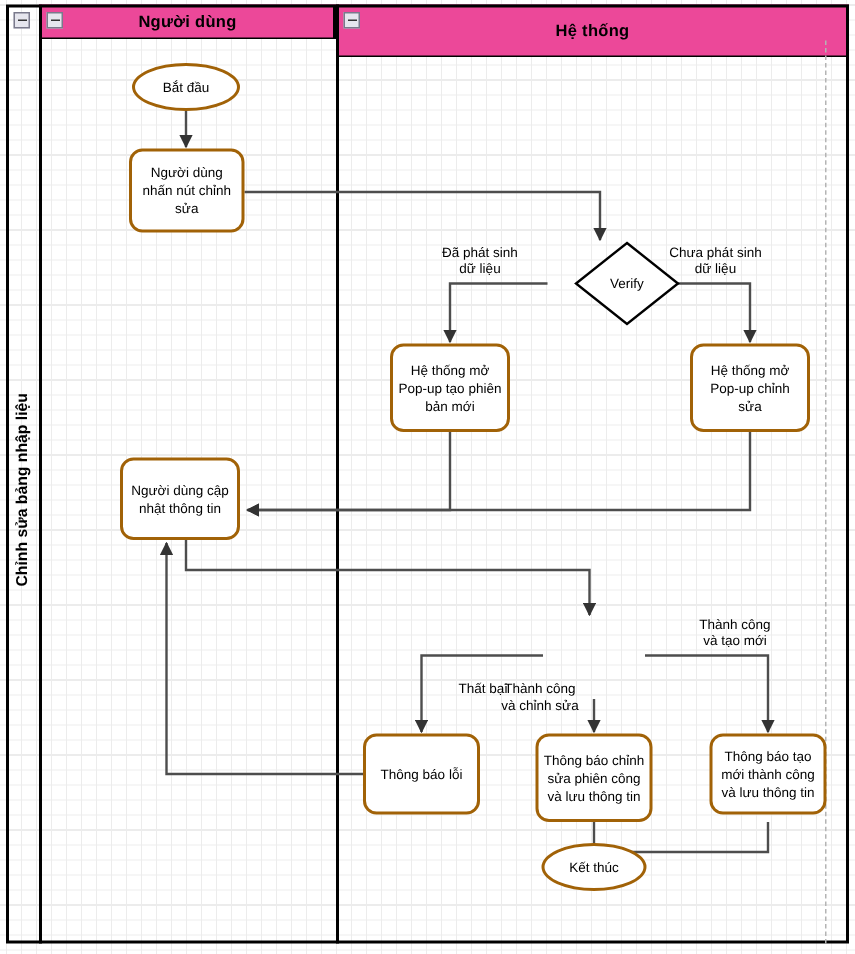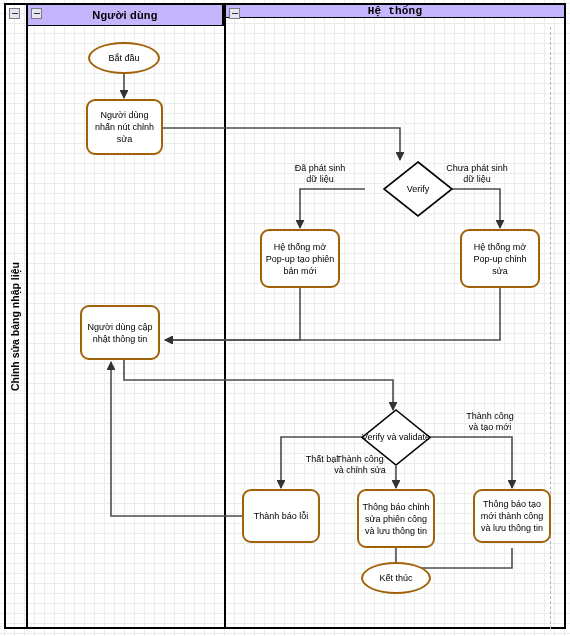--- a/index.html
+++ b/index.html
@@ -35,21 +35,21 @@
   }
   
   .pool-border {
     position: absolute;
     border: 2px solid #000;
     box-sizing: border-box;
   }
   .lane-header {
     position: absolute;
     box-sizing: border-box;
-    background: #c4b5fd;
+    background: #ec4899;
     border: 2px solid #000;
     border-bottom: 1px solid #000;
     display: flex;
     align-items: center;
     justify-content: center;
     font-size: 11px;
     font-weight: bold;
     color: #000;
     letter-spacing: .2px;
   }
@@ -153,21 +153,21 @@
       <i></i>
     </div>
 
   <div class="lane-header" style="left:26px; top:3px; width:198px; height:23px;">
     <span>Người dùng</span>
   </div>
   <div class="collapse-box" style="left:31px; top:8px;">
       <i></i>
     </div>
 
-  <div class="lane-header" style="left:224px; top:3px; width:342px; height:15px;font-family:Liberation Mono, monospace;">
+  <div class="lane-header" style="left:224px; top:3px; width:342px; height:35px;">
     <span>Hệ thống</span>
   </div>
   <div class="collapse-box" style="left:229px; top:8px;">
       <i></i>
     </div>
 
   <div class="lane-divider" style="left:224px; top:3px; width:2px; height:626px;"></div>
 
   <div class="pagebreak" style="left:550px; top:27px; height:602px;"></div>
 
@@ -227,29 +227,23 @@
   </div>
 
   <div class="node process" style="left:460px; top:229px; width:80px; height:59px;">
     <span>Hệ thống mở Pop-up chỉnh sửa</span>
   </div>
 
   <div class="node process" style="left:80px; top:305px; width:80px; height:55px;">
     <span>Người dùng cập nhật thông tin</span>
   </div>
 
-  <div class="diamond" style="left:361px; top:409px; width:70px; height:57px;">
-    <svg width="70" height="57" viewBox="0 0 70 57">
-      <polygon points="35,1 69,28.5 35,56 1,28.5" fill="#ffffff" stroke="#000" stroke-width="1.6"></polygon>
-    </svg>
-    <span>Verify và validate</span>
-  </div>
 
   <div class="node process" style="left:242px; top:489px; width:78px; height:54px;">
-    <span>Thành báo lỗi</span>
+    <span>Thông báo lỗi</span>
   </div>
 
   <div class="node process" style="left:357px; top:489px; width:78px; height:59px;">
     <span>Thông báo chỉnh sửa phiên công và lưu thông tin</span>
   </div>
 
   <div class="node process" style="left:473px; top:489px; width:78px; height:54px;">
     <span>Thông báo tạo mới thành công và lưu thông tin</span>
   </div>
 

